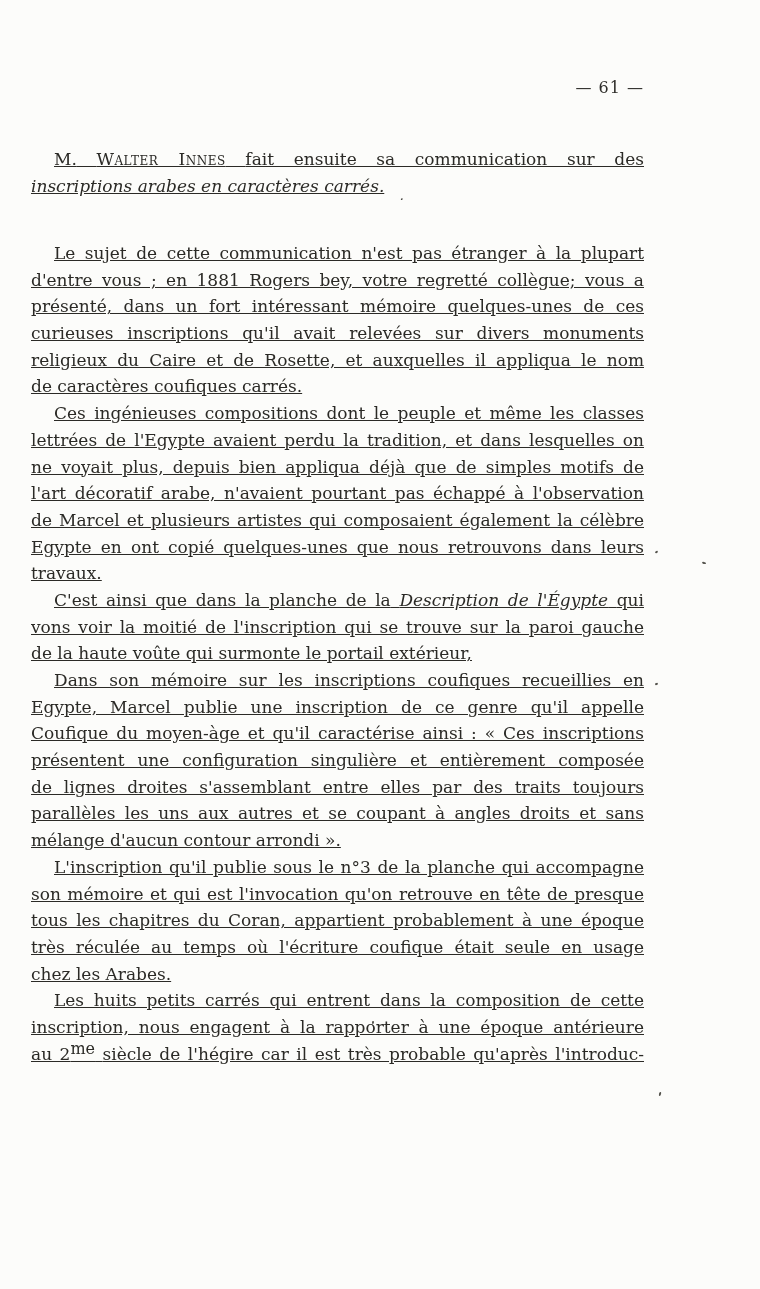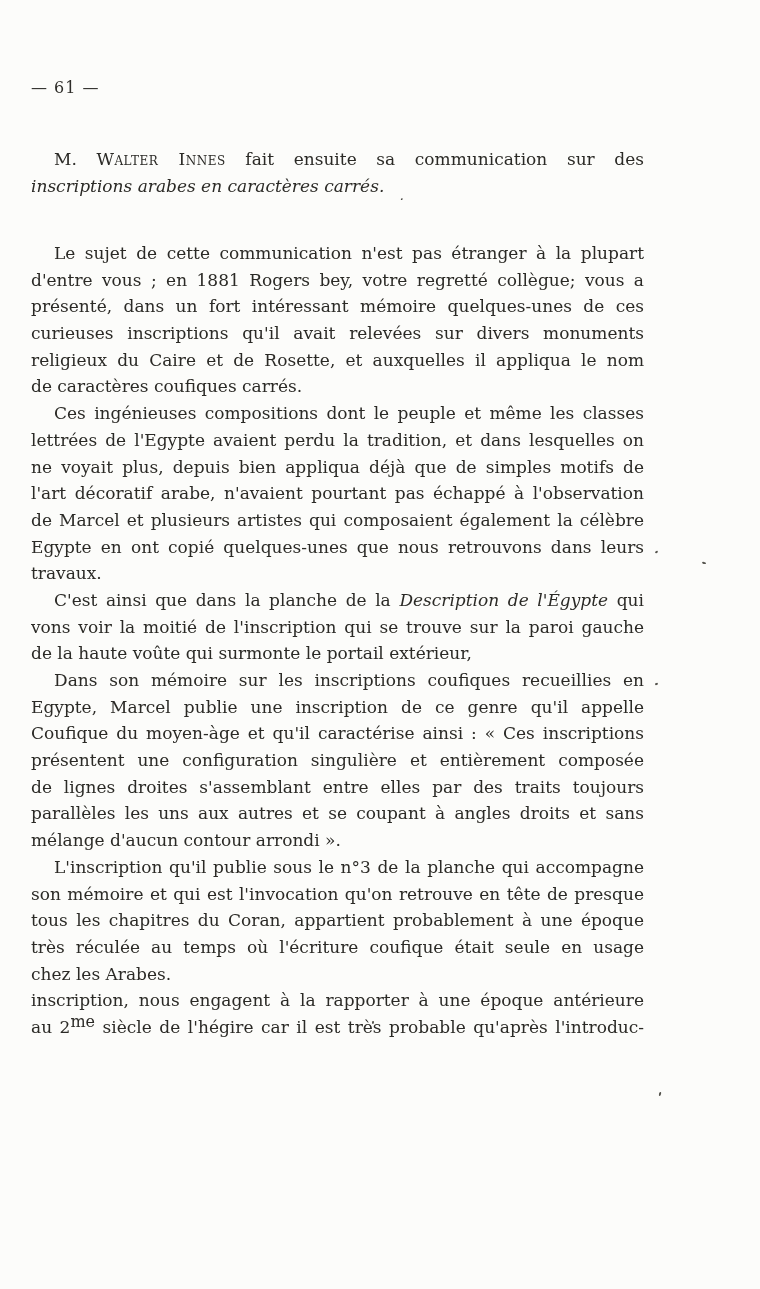--- a/index.html
+++ b/index.html
@@ -17,39 +17,40 @@
     color: #2b2a26;
   }
   .text-block {
     position: absolute;
     left: 31px;
     top: 0;
     width: 613px;
     padding-top: 74px;
   }
   .pagenum {
-    text-align: left;
+    text-align: right;
     font-size: 16px;
     line-height: 27px;
     height: 27px;
     letter-spacing: 1px;
     color: #2e2d29;
   }
   .heading {
     margin-top: 45px;
     margin-bottom: 40px;
   }
   .ln {
     font-size: 17px;
     line-height: 26.7px;
     height: 26.7px;
     overflow: hidden;
     text-align: justify;
     text-align-last: justify;
     white-space: pre-wrap;
+    text-decoration: underline;
   }
   .heading .ln {
     line-height: 27px;
     height: 27px;
   }
   .ln.last {
     text-align-last: left;
   }
   .indent {
     text-indent: 23px;
@@ -134,20 +135,21 @@
 
     <div class="para">
       <div class="ln indent">L'inscription qu'il publie sous le n°3 de la planche qui accompagne</div>
       <div class="ln">son mémoire et qui est l'invocation qu'on retrouve en tête de presque</div>
       <div class="ln">tous les chapitres du Coran, appartient probablement à une époque</div>
       <div class="ln">très réculée au temps où l'écriture coufique était seule en usage</div>
       <div class="ln last">chez les Arabes.</div>
     </div>
 
     <div class="para">
+      <div class="ln indent">Les huits petits carrés qui entrent dans la composition de cette</div>
       <div class="ln">inscription, nous engagent à la rapporter à une époque antérieure</div>
       <div class="ln"><span>au 2</span><sup>me</sup> <span>siècle de l'hégire car il est très probable qu'après l'introduc-</span></div>
     </div>
 
   </div>
 
   <span class="speck s1"></span>
   <span class="speck s2"></span>
   <span class="speck s3"></span>
   <span class="speck s4"></span>

